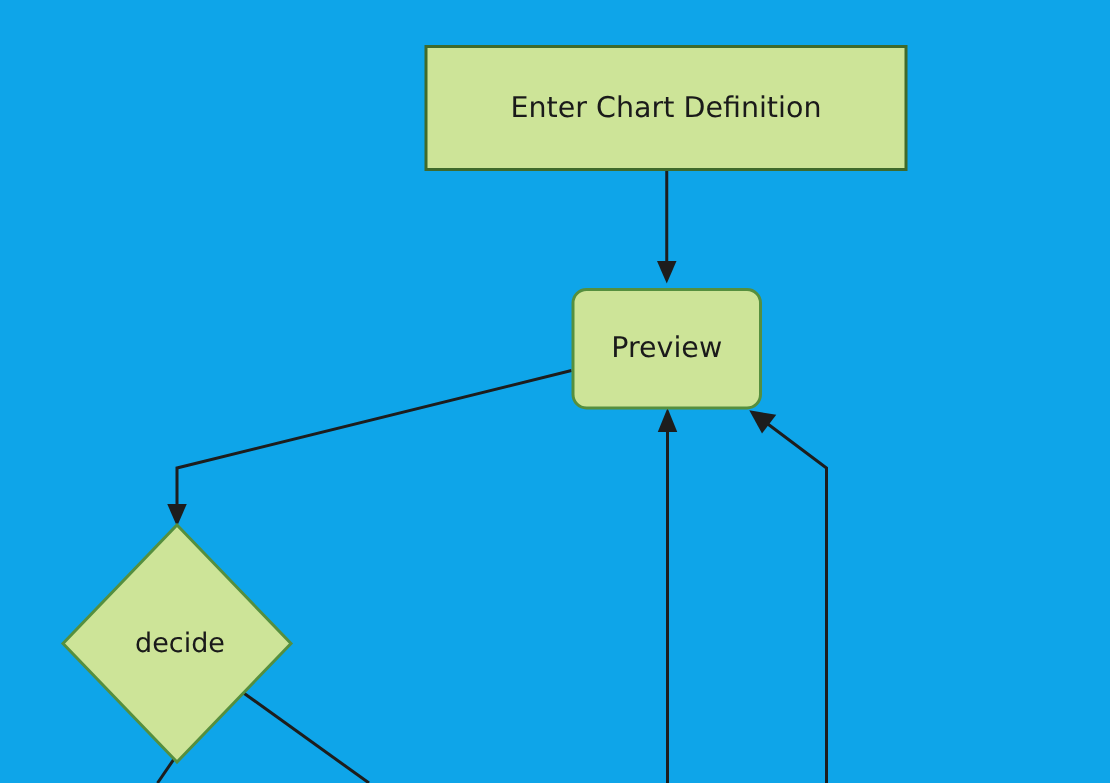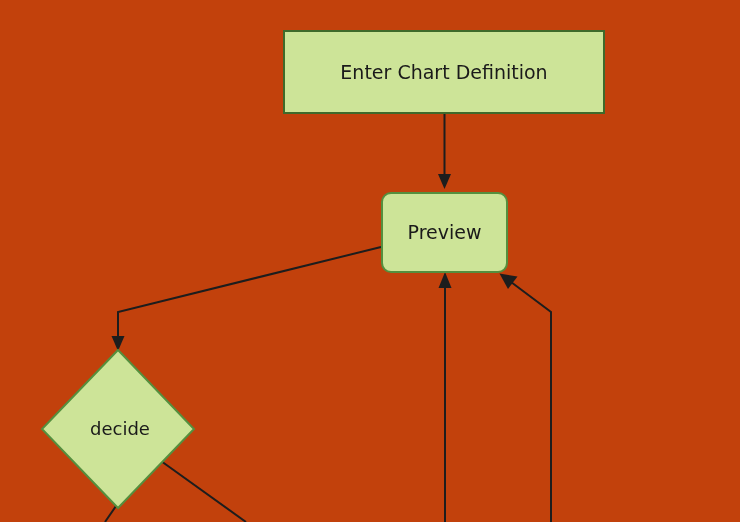--- a/index.html
+++ b/index.html
@@ -8,21 +8,21 @@
     padding: 0;
     background: #ffffff;
   }
   body {
     font-family: "DejaVu Sans", sans-serif;
   }
   #canvas {
     position: relative;
     width: 740px;
     height: 522px;
-    background: #c2410c;
+    background: #0ea5e9;
     overflow: hidden;
   }
   #diagram-svg {
     position: absolute;
     left: 0;
     top: 0;
     width: 740px;
     height: 522px;
     display: block;
   }

